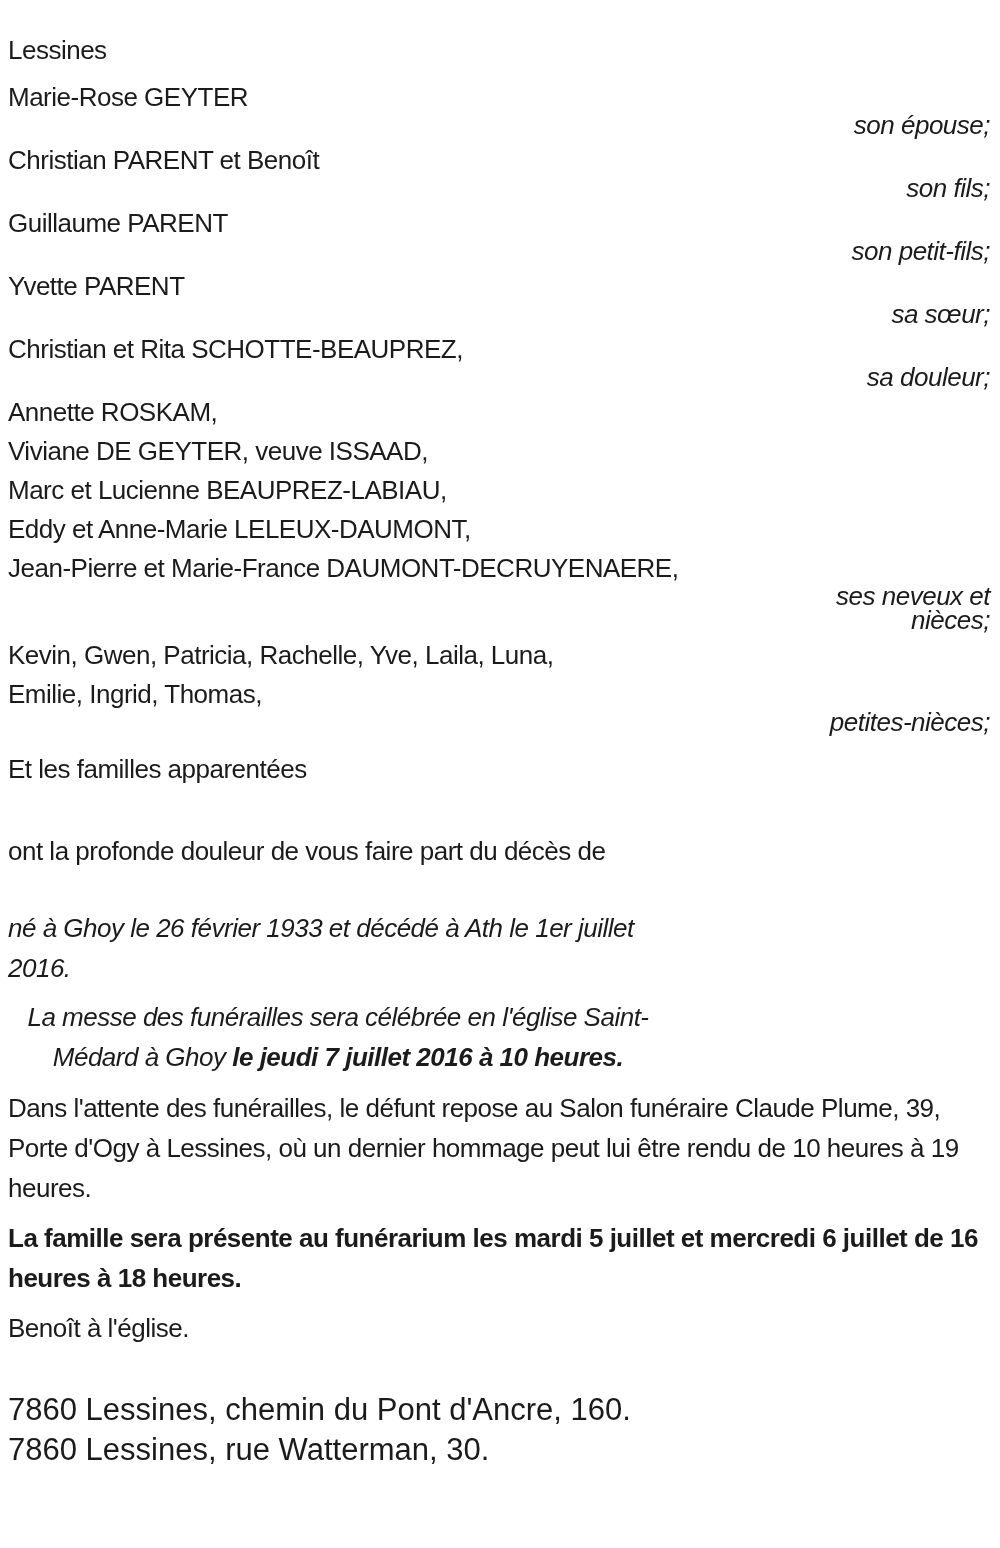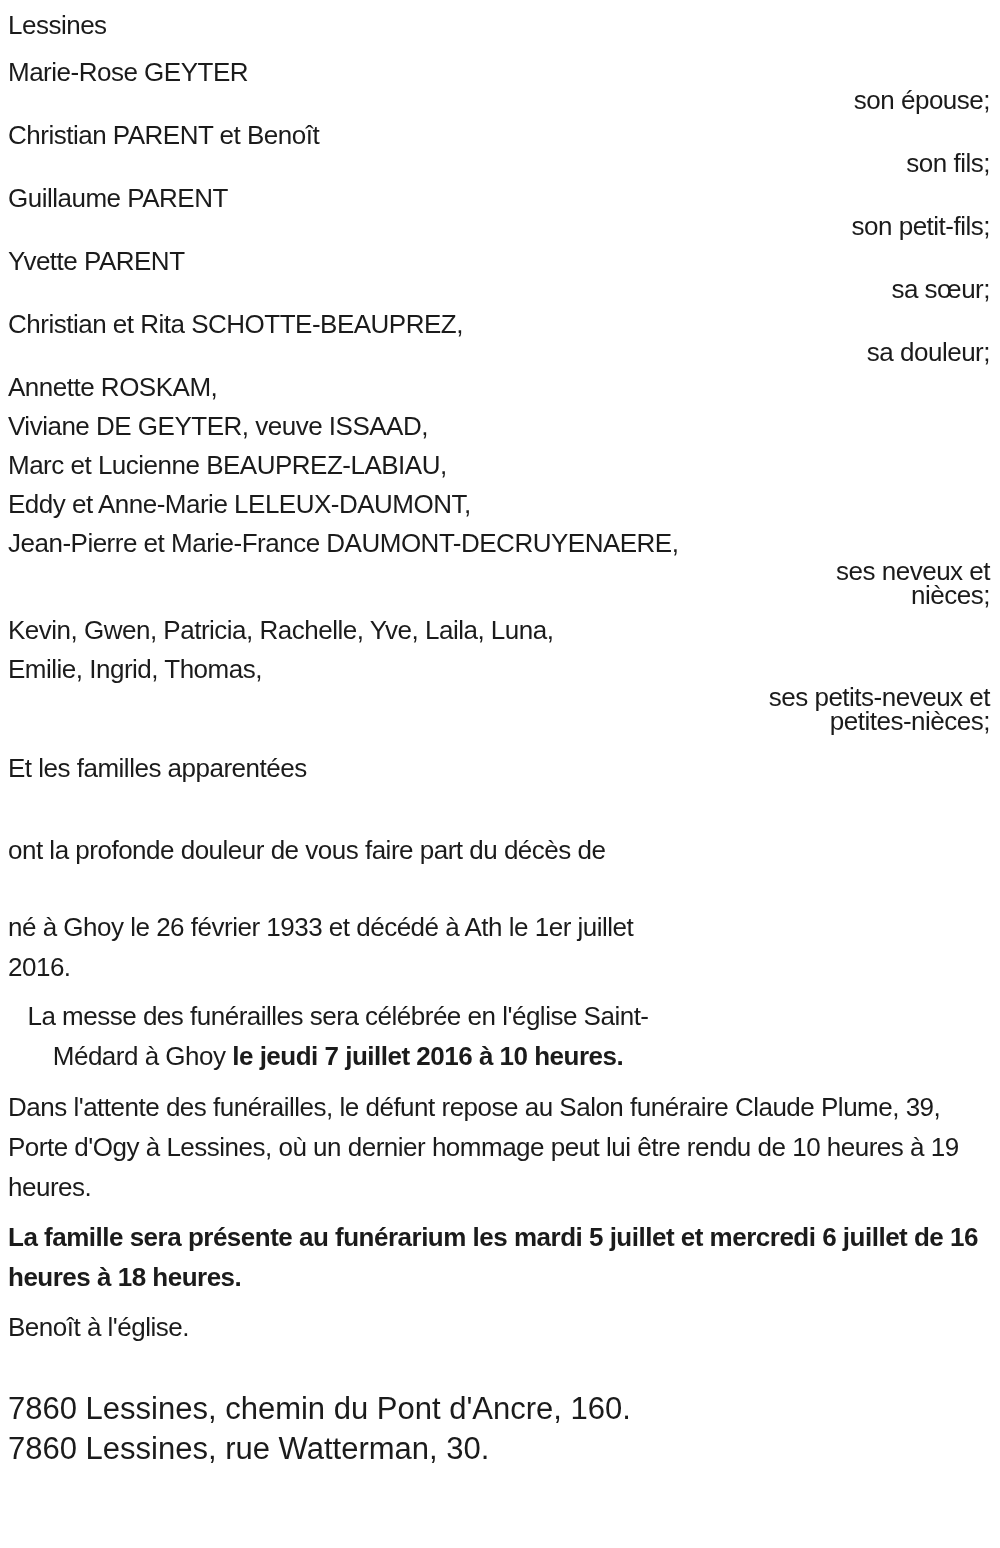--- a/index.html
+++ b/index.html
@@ -5,49 +5,50 @@
   html, body {
     margin: 0;
     padding: 0;
     background: #ffffff;
     width: 1000px;
   }
   .doc {
     box-sizing: border-box;
     width: 1000px;
     height: 1548px;
-    padding: 6px 10px 0 8px;
+    padding: 31px 10px 0 8px;
     font-family: "Liberation Sans", sans-serif;
     font-size: 26px;
     color: #1b1b1b;
     letter-spacing: -0.5px;
     overflow: hidden;
   }
   .city {
     line-height: 39px;
     margin: 0 0 8px 0;
   }
   .group { margin: 0; }
   .group--families { margin-top: 12px; }
   .name-line { line-height: 39px; }
   .relation-line {
     line-height: 32px;
     margin-top: -8px;
     text-align: right;
+    font-style: italic;
   }
   .relation-line + .relation-line { }
   .announcement {
     margin: 43px 0 0 0;
     line-height: 39px;
   }
   .two-col {
     display: flex;
     margin-top: 37px;
   }
-  .left-col { width: 660px; }
+  .left-col { width: 660px; font-style: italic; }
   .left-col p { margin: 0; line-height: 40px; }
   .left-col p + p { margin-top: 9px; text-align: center; }
   .left-col strong { font-weight: bold; }
   .name-block {
     flex: 1;
     text-align: right;
     font-weight: bold;
     font-style: italic;
     font-size: 36px;
     line-height: 47px;
@@ -102,21 +103,20 @@
       <div class="name-line">Marc et Lucienne BEAUPREZ-LABIAU,</div>
       <div class="name-line">Eddy et Anne-Marie LELEUX-DAUMONT,</div>
       <div class="name-line">Jean-Pierre et Marie-France DAUMONT-DECRUYENAERE,</div>
       <div class="relation-line">ses neveux et</div>
       <div class="relation-line">nièces;</div>
     </div>
 
     <div class="group">
       <div class="name-line">Kevin, Gwen, Patricia, Rachelle, Yve, Laila, Luna,</div>
       <div class="name-line">Emilie, Ingrid, Thomas,</div>
-      <div class="relation-line">ses petits-neveux et</div>
       <div class="relation-line">petites-nièces;</div>
     </div>
 
     <div class="group group--families">
       <div class="name-line">Et les familles apparentées</div>
     </div>
 
   </section>
 
   <p class="announcement">ont la profonde douleur de vous faire part du décès de</p>

